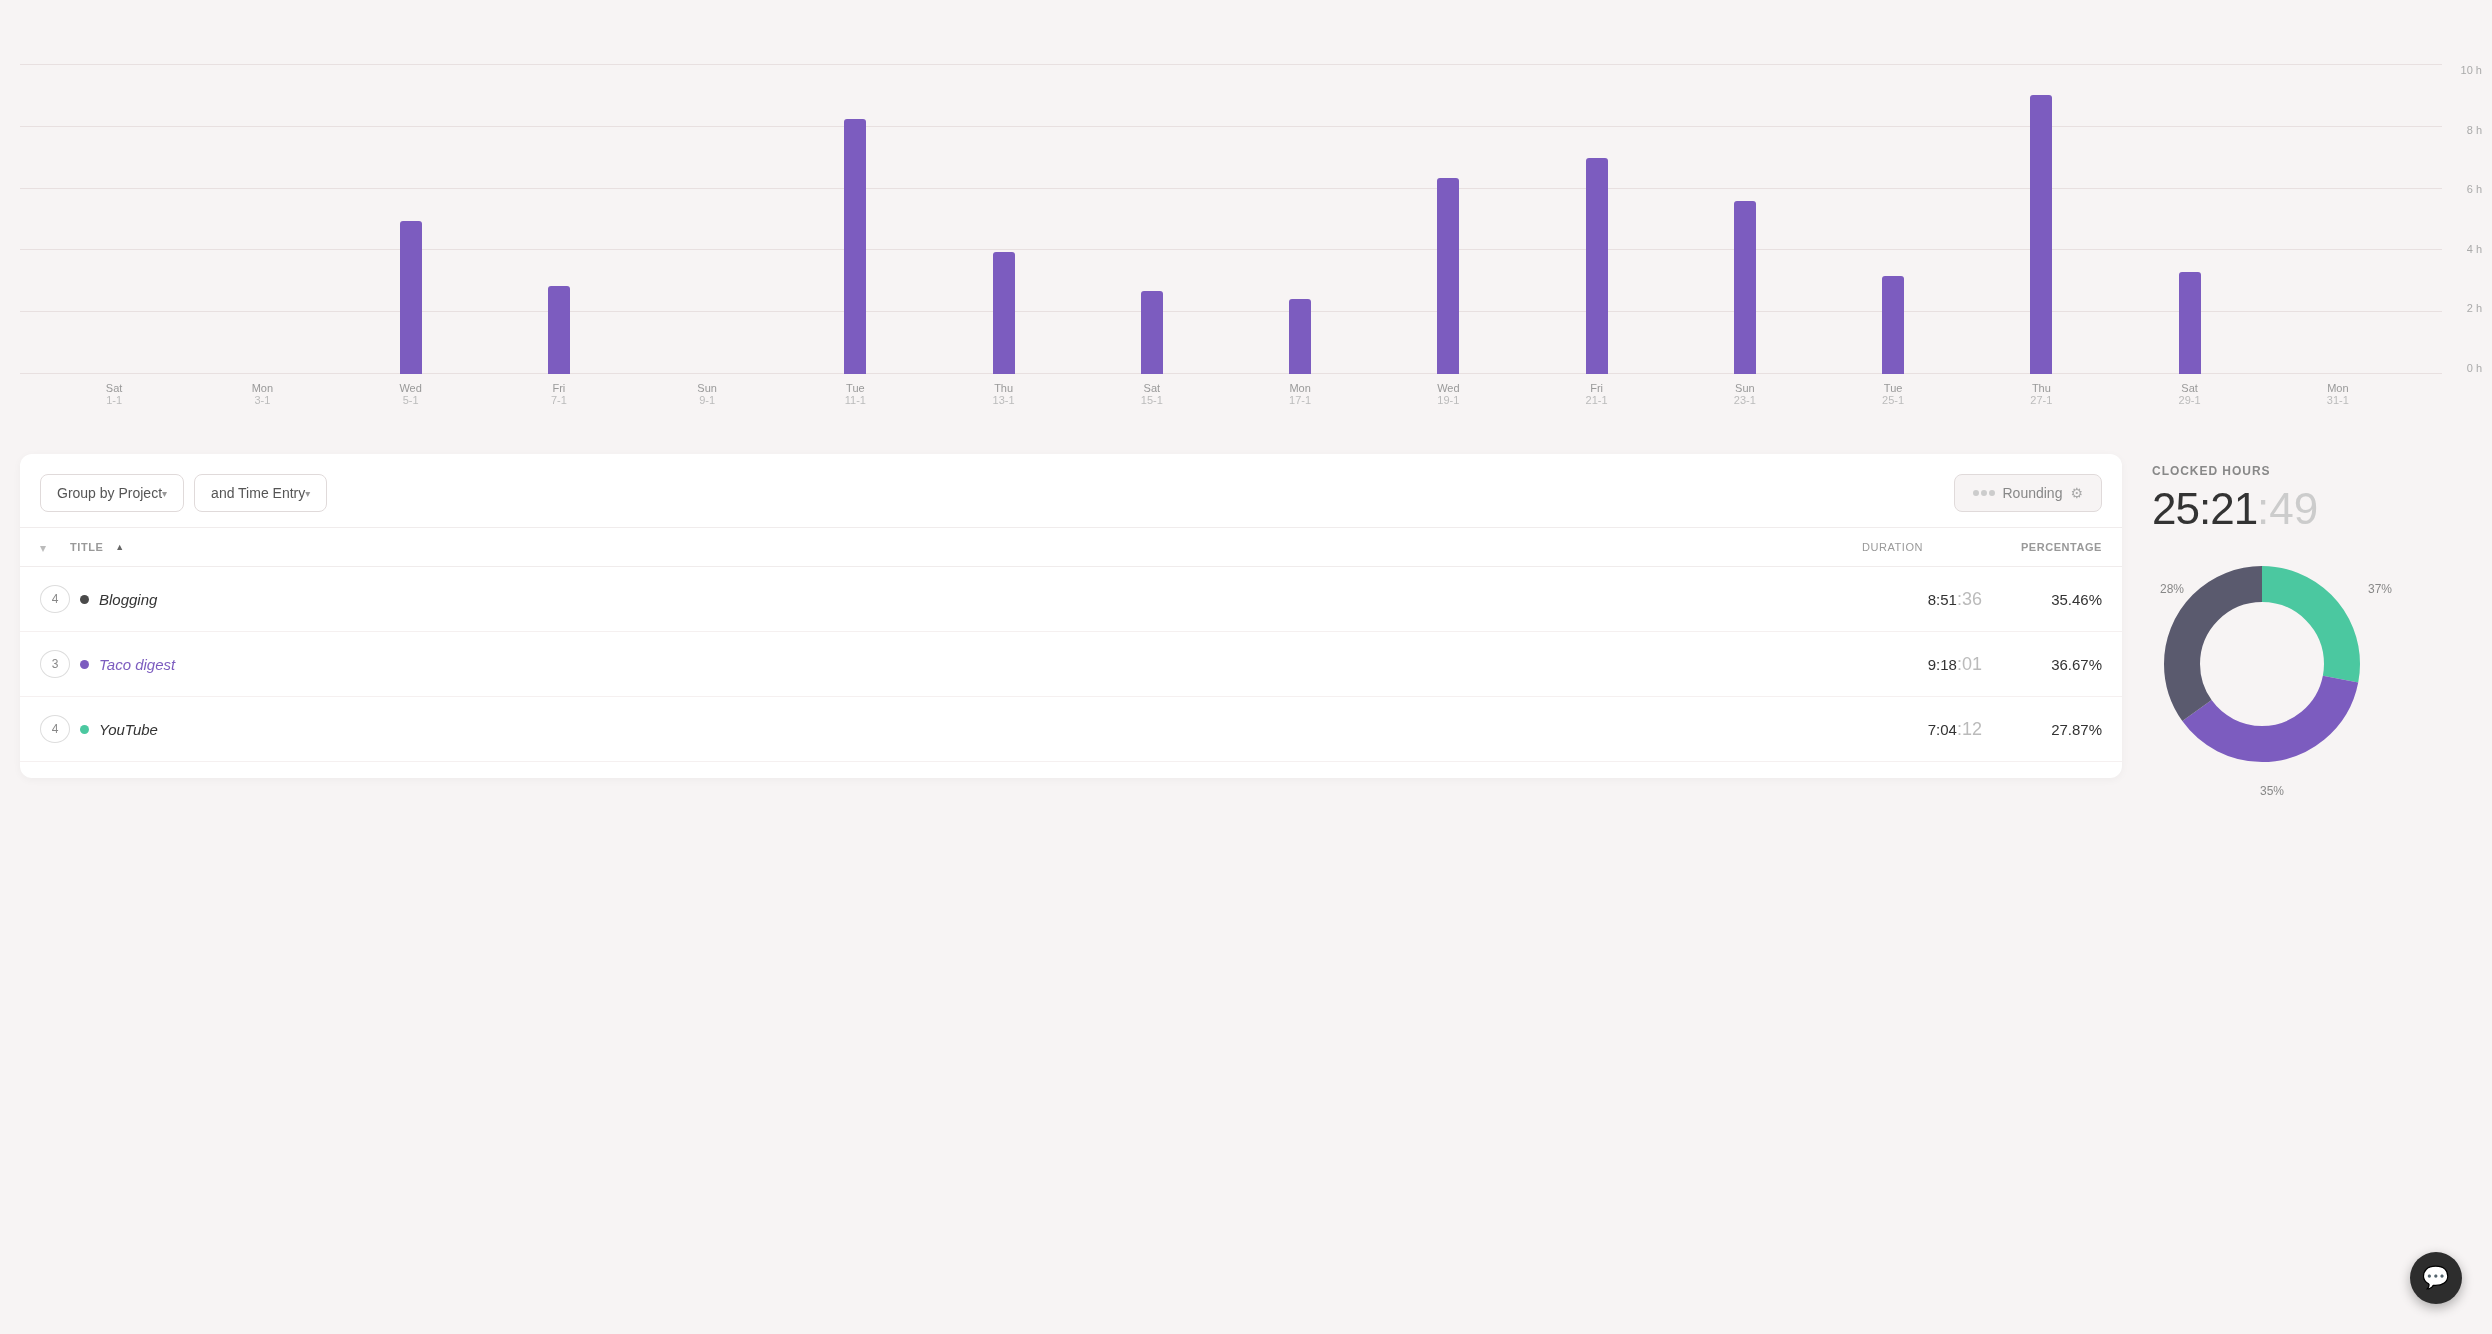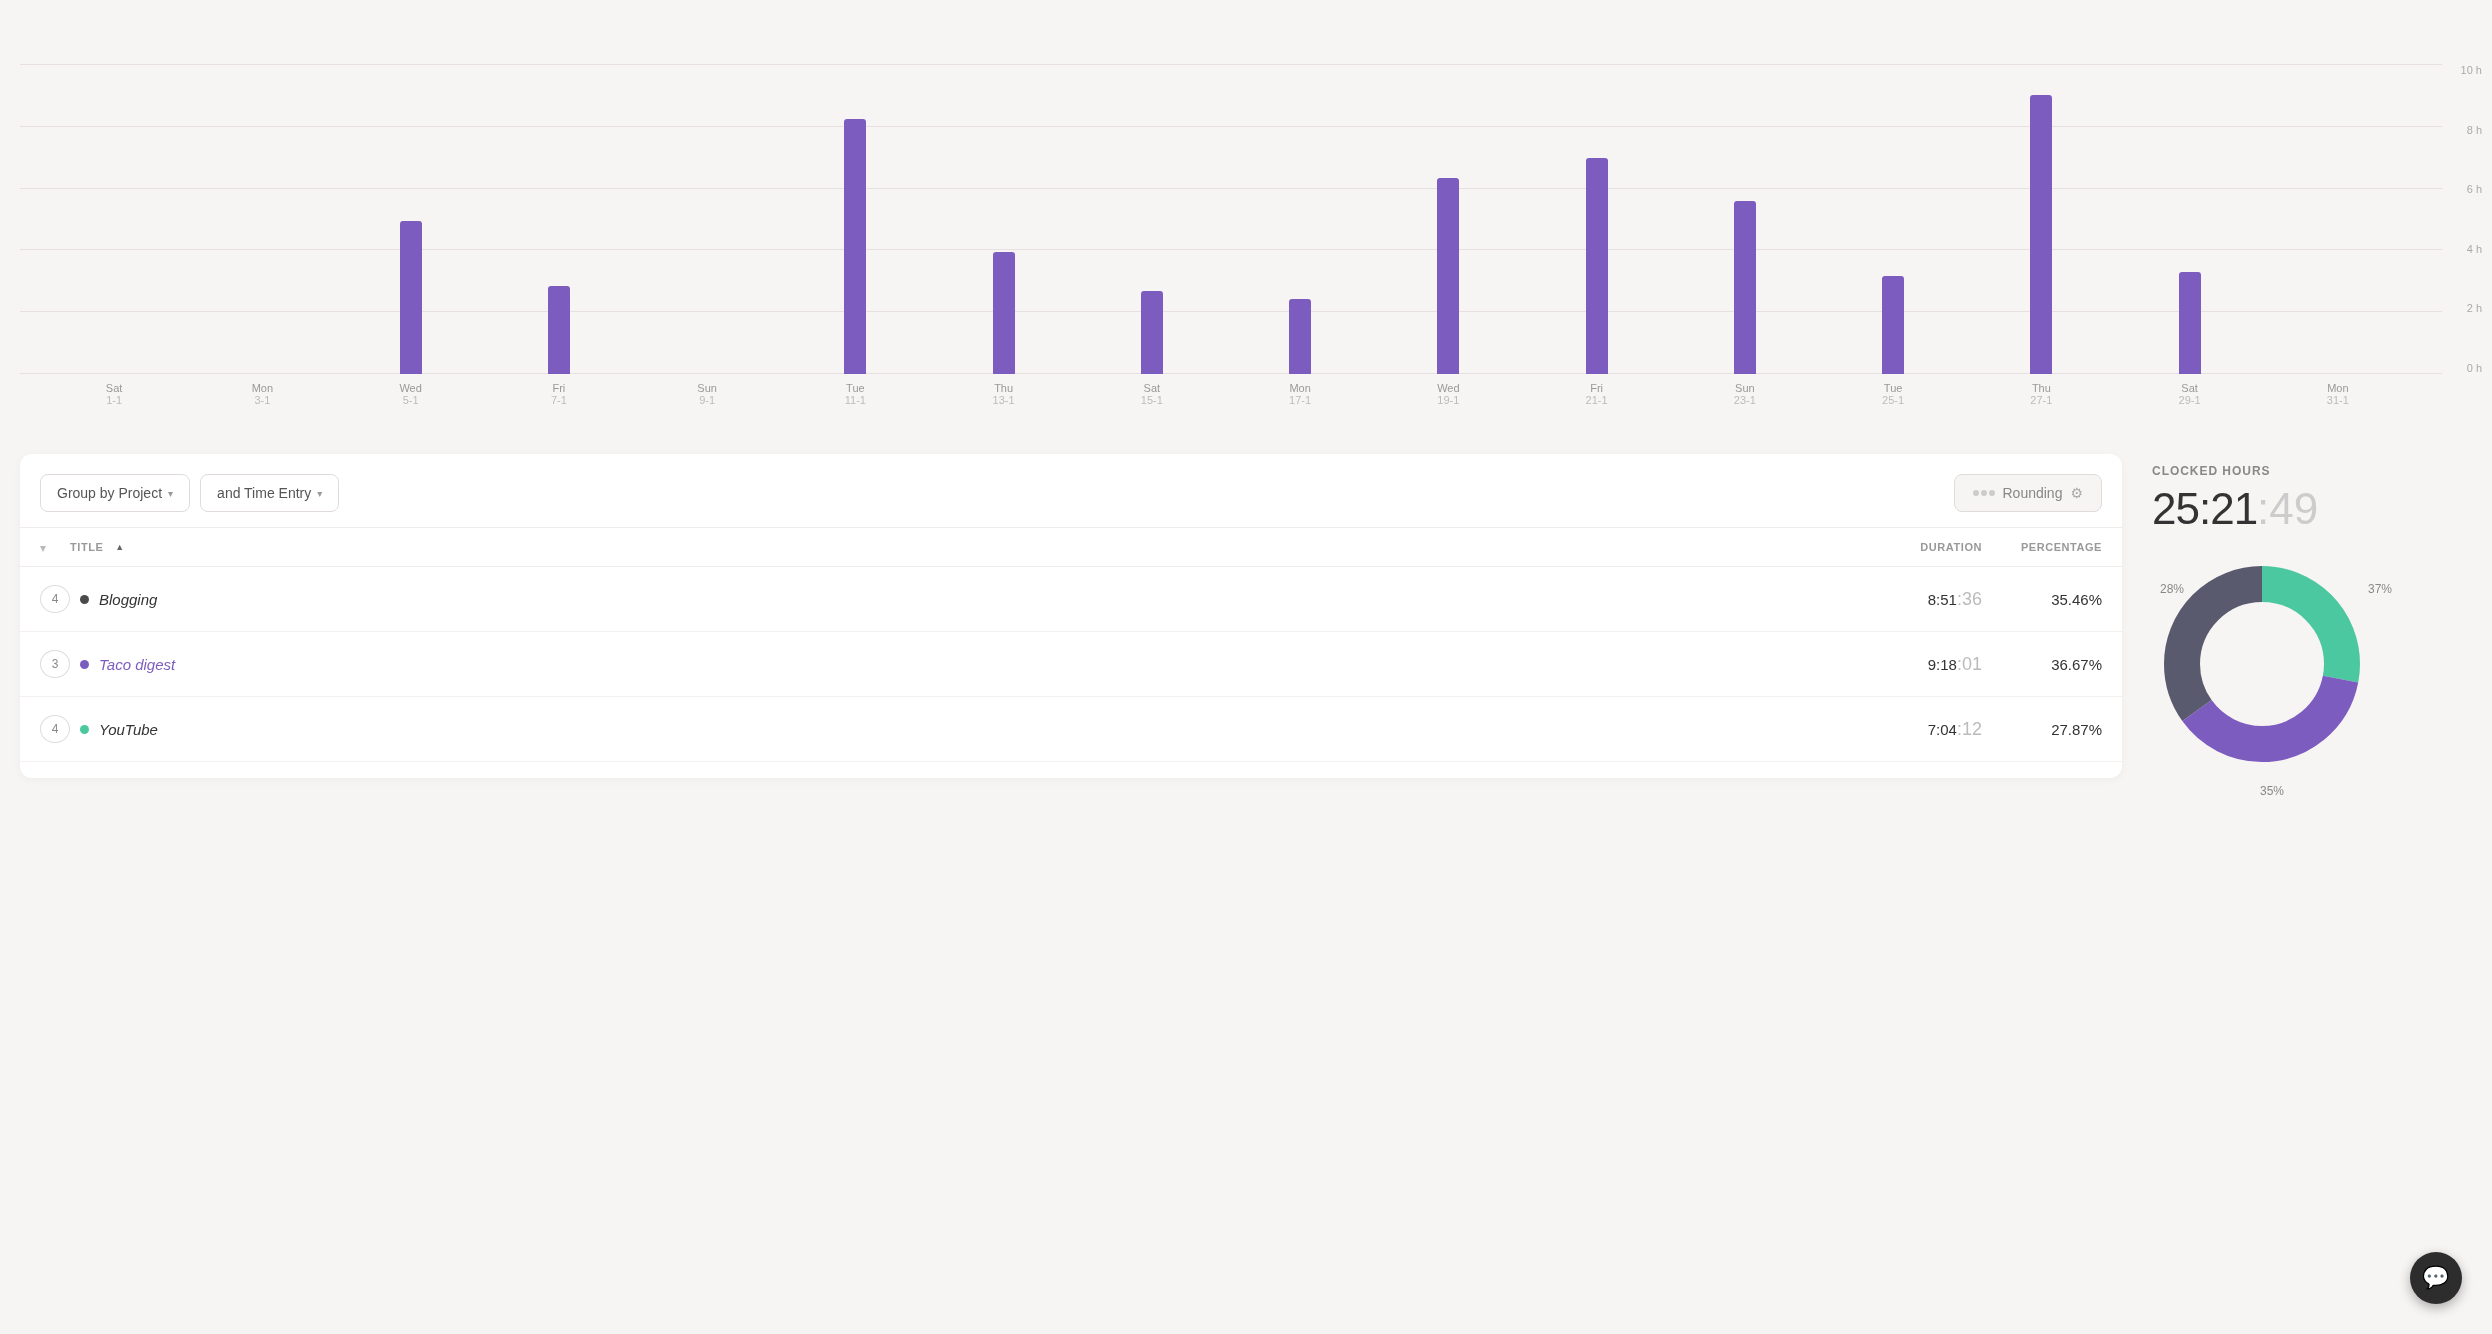--- a/index.html
+++ b/index.html
@@ -130,21 +130,21 @@
     .table-toolbar {
       display: flex;
       align-items: center;
       padding: 20px 20px 15px 20px;
       gap: 10px;
     }
 
     .dropdown-btn {
       display: flex;
       align-items: center;
-      gap: 6px;
+      gap: 0;
       padding: 10px 16px;
       border: 1px solid #e0dada;
       border-radius: 8px;
       background: #fff;
       font-size: 14px;
       color: #555;
       cursor: pointer;
     }
 
     .dropdown-arrow {
@@ -209,25 +209,24 @@
     }
 
     .sort-icon {
       font-size: 9px;
       color: #666;
     }
 
     .col-duration {
       width: 120px;
       font-size: 11px;
-      font-weight: 700;
+      font-weight: 400;
       color: #999;
       text-transform: uppercase;
       letter-spacing: 0.05em;
-      text-align: right;
     }
 
     .col-percentage {
       width: 120px;
       font-size: 11px;
       font-weight: 600;
       color: #999;
       text-transform: uppercase;
       letter-spacing: 0.05em;
       text-align: right;

